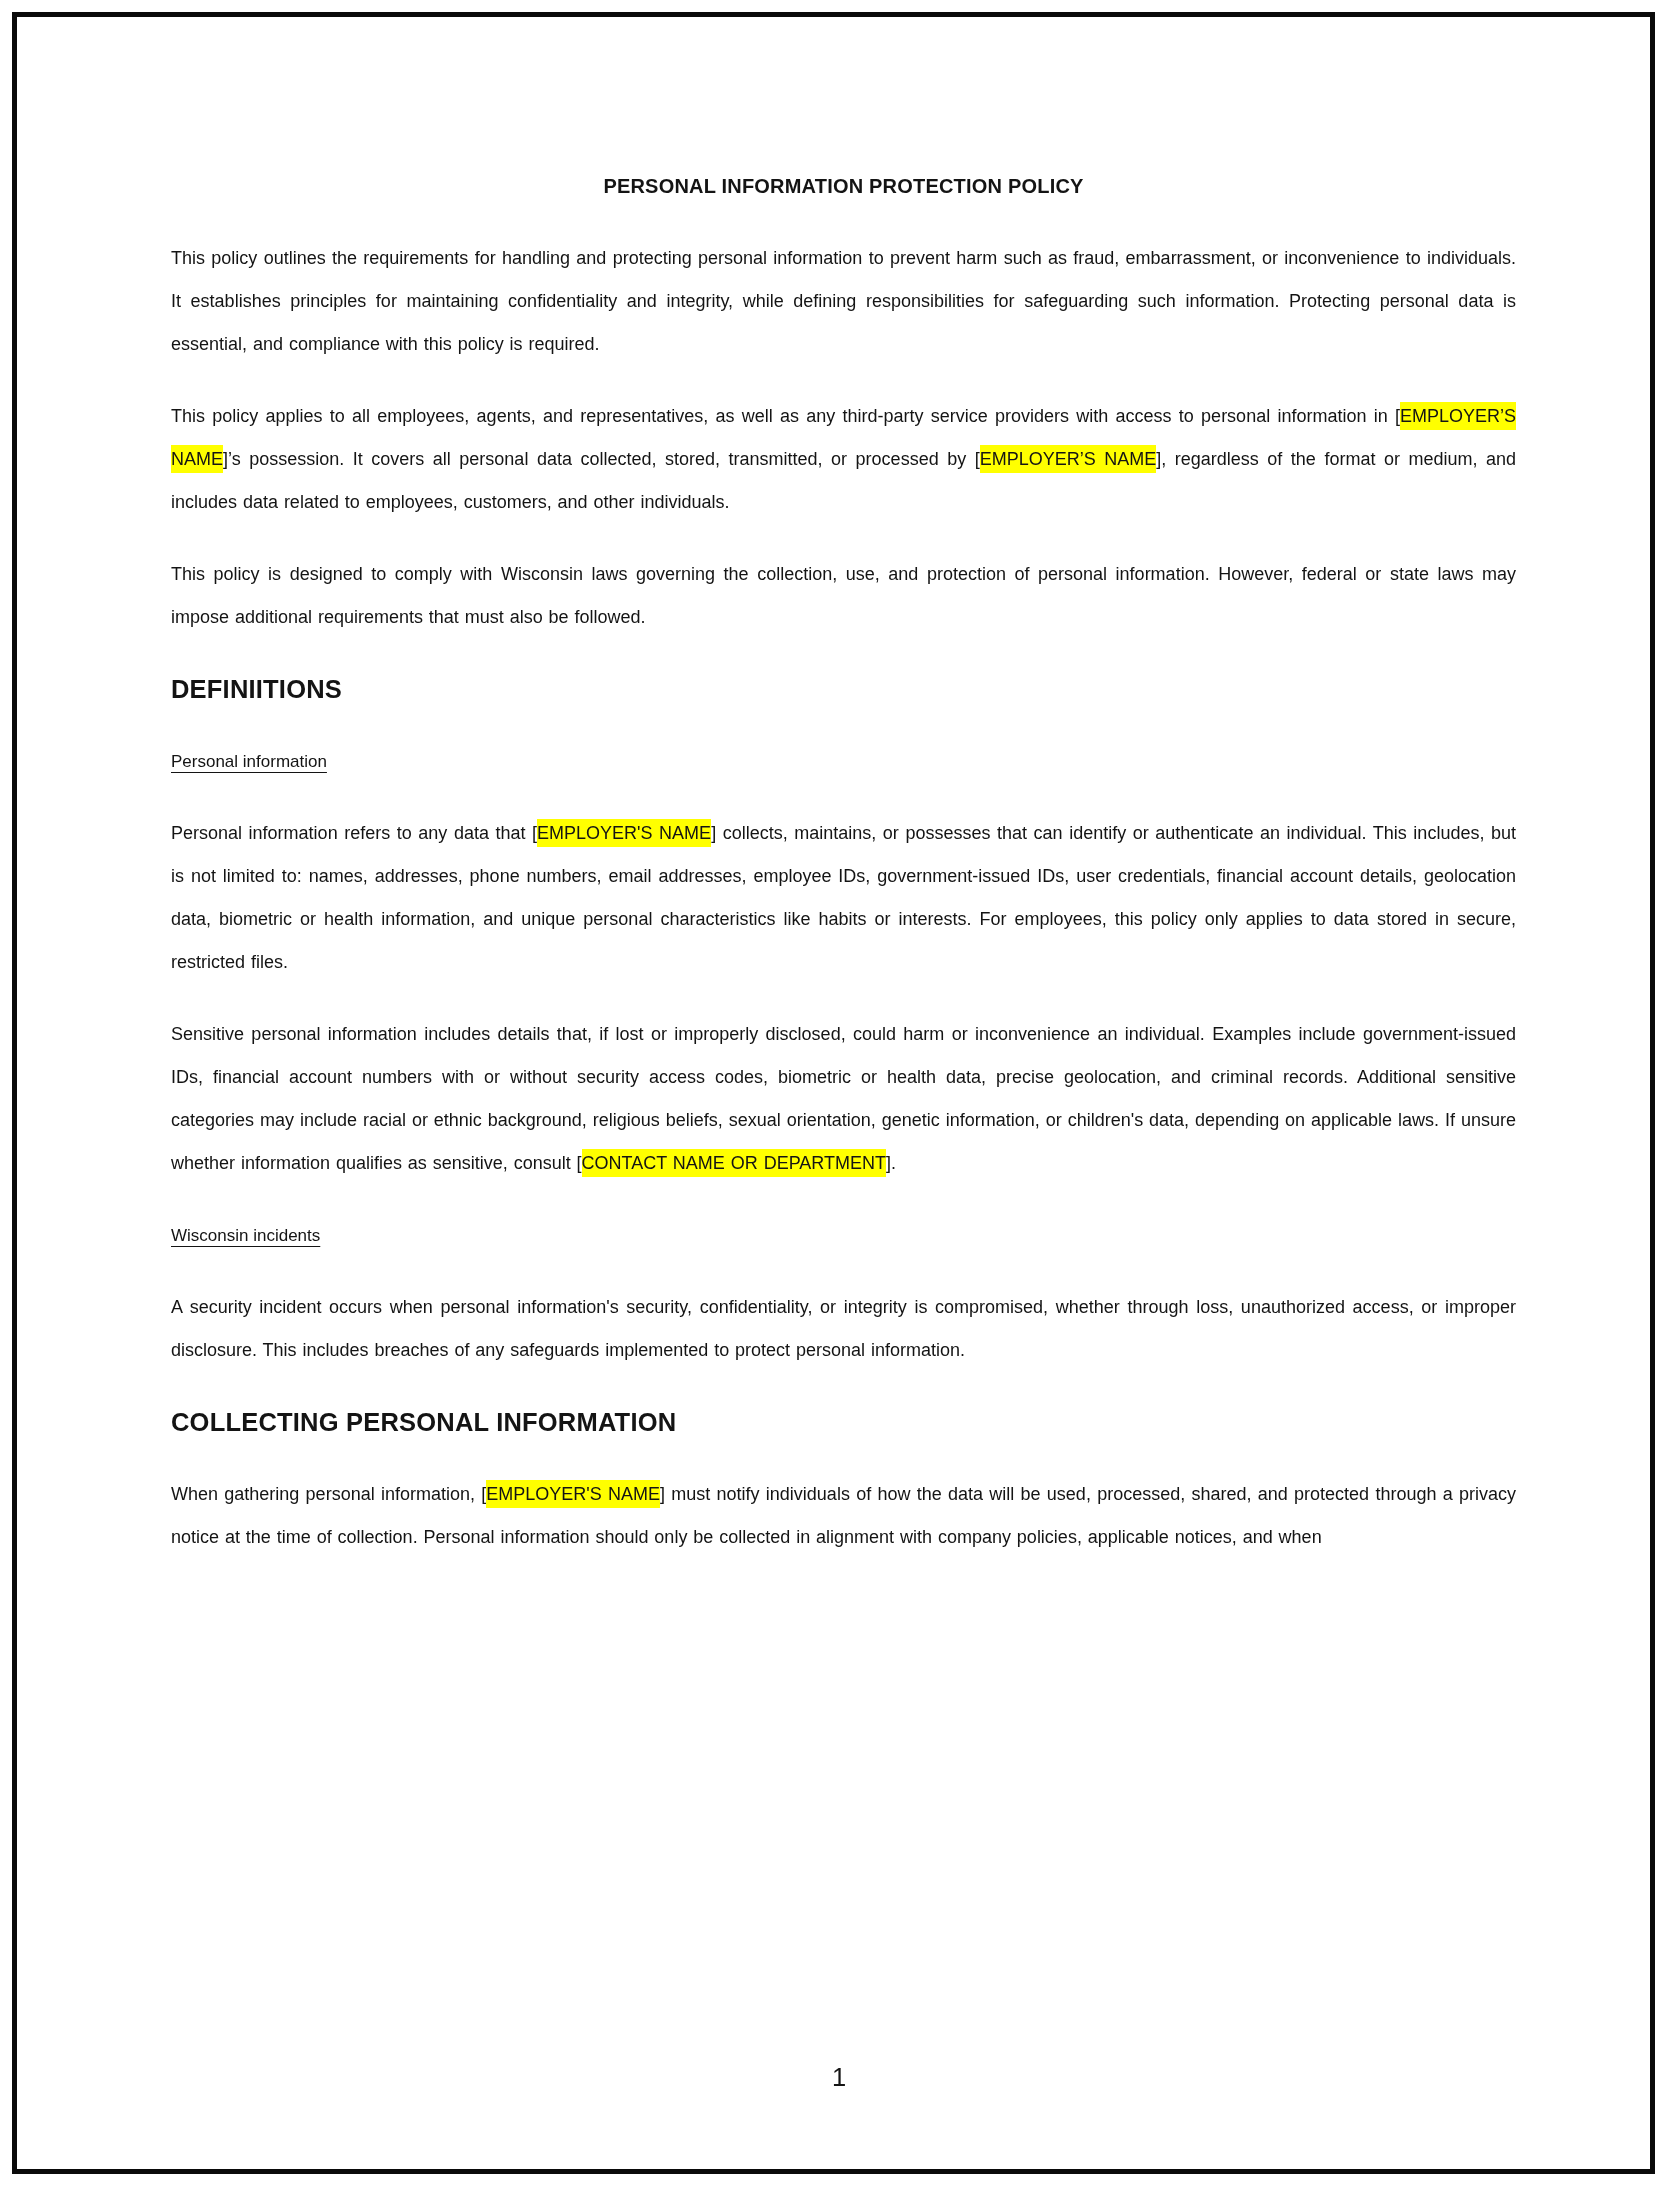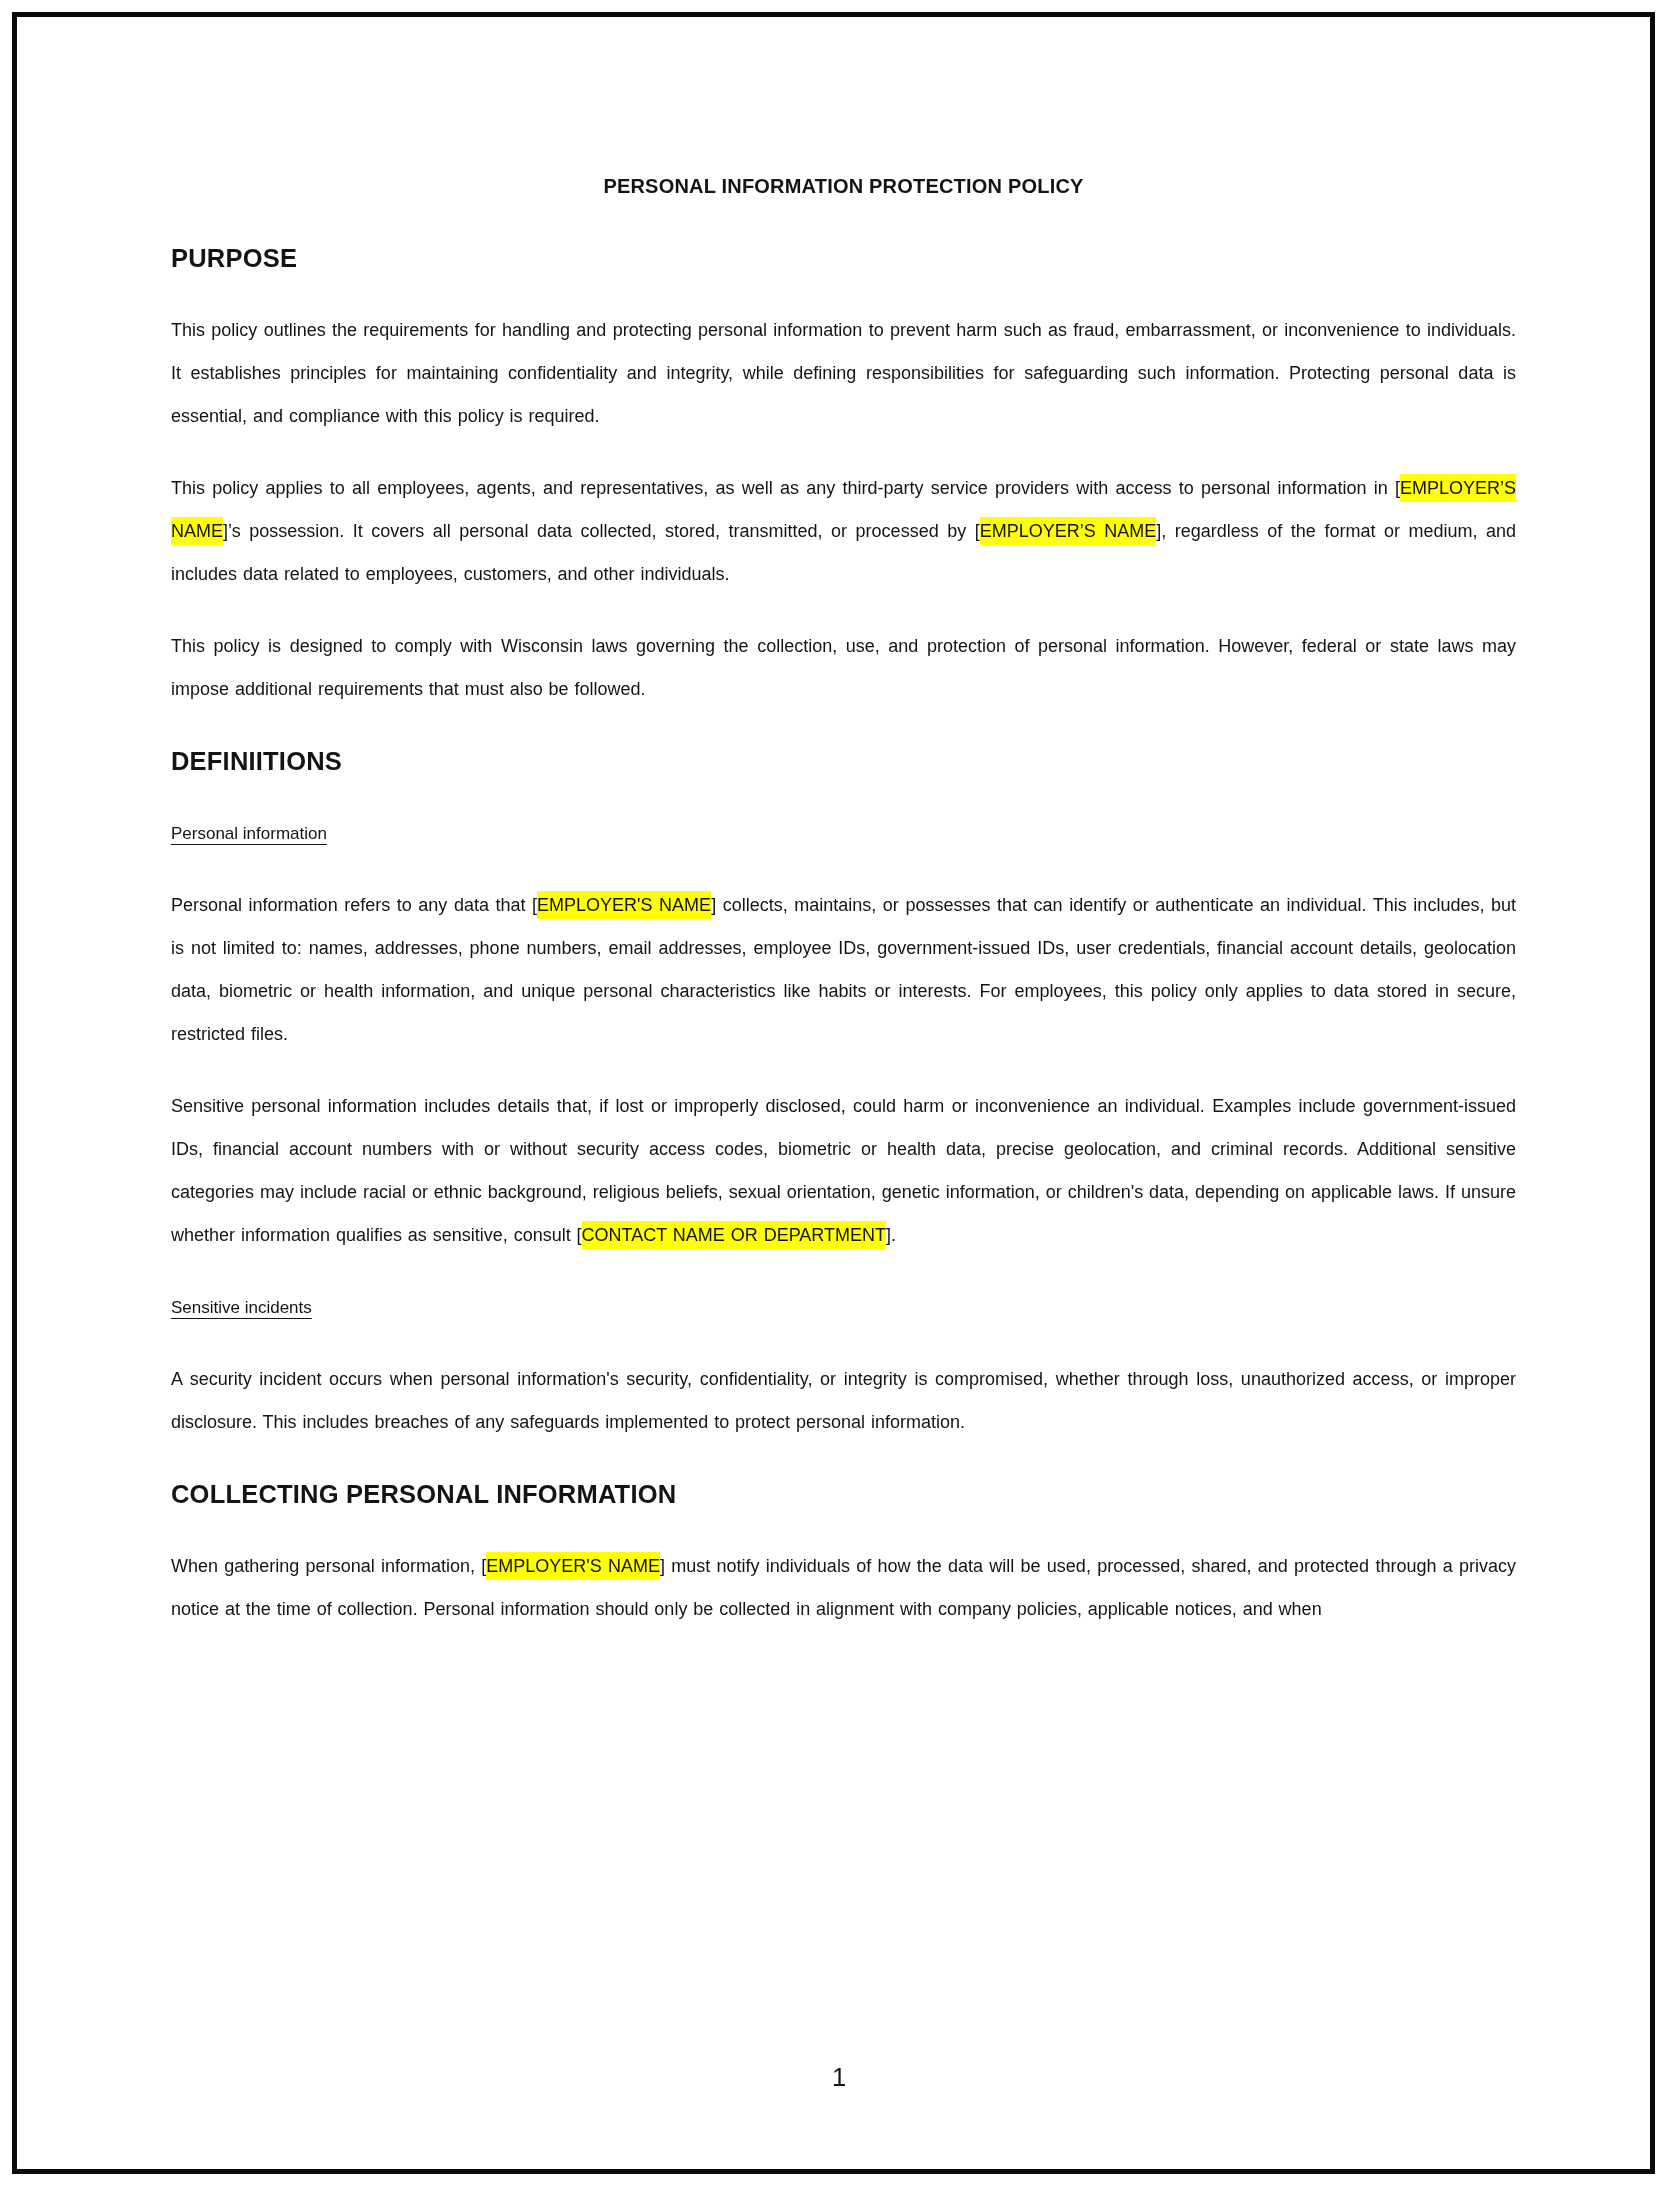--- a/index.html
+++ b/index.html
@@ -76,29 +76,28 @@
   }
 </style>
 </head>
 <body style="color: rgb(20, 20, 20);">
 
 <div class="page-frame"></div>
 
 <div class="content">
   <h1 class="doc-title">PERSONAL INFORMATION PROTECTION POLICY</h1>
   <div>
-      <h2 class="heading">PURPOSE</h2>
       <p class="para"><span>This policy outlines the requirements for handling and protecting personal information to prevent harm such as fraud, embarrassment, or inconvenience to individuals. It establishes principles for maintaining confidentiality and integrity, while defining responsibilities for safeguarding such information. Protecting personal data is essential, and compliance with this policy is required.</span></p>
       <p class="para"><span>This policy applies to all employees, agents, and representatives, as well as any third-party service providers with access to personal information in [</span><span class="hl">EMPLOYER’S NAME</span><span>]’s possession. It covers all personal data collected, stored, transmitted, or processed by [</span><span class="hl">EMPLOYER’S NAME</span><span>], regardless of the format or medium, and includes data related to employees, customers, and other individuals.</span></p>
       <p class="para"><span>This policy is designed to comply with Wisconsin laws governing the collection, use, and protection of personal information. However, federal or state laws may impose additional requirements that must also be followed.</span></p>
       <h2 class="heading">DEFINIITIONS</h2>
       <h3 class="subheading">Personal information</h3>
       <p class="para"><span>Personal information refers to any data that [</span><span class="hl">EMPLOYER'S NAME</span><span>] collects, maintains, or possesses that can identify or authenticate an individual. This includes, but is not limited to: names, addresses, phone numbers, email addresses, employee IDs, government-issued IDs, user credentials, financial account details, geolocation data, biometric or health information, and unique personal characteristics like habits or interests. For employees, this policy only applies to data stored in secure, restricted files.</span></p>
       <p class="para"><span>Sensitive personal information includes details that, if lost or improperly disclosed, could harm or inconvenience an individual. Examples include government-issued IDs, financial account numbers with or without security access codes, biometric or health data, precise geolocation, and criminal records. Additional sensitive categories may include racial or ethnic background, religious beliefs, sexual orientation, genetic information, or children's data, depending on applicable laws. If unsure whether information qualifies as sensitive, consult [</span><span class="hl">CONTACT NAME OR DEPARTMENT</span><span>].</span></p>
-      <h3 class="subheading">Sensitive incidents</h3>
+      <h3 class="subheading">Wisconsin incidents</h3>
       <p class="para"><span>A security incident occurs when personal information's security, confidentiality, or integrity is compromised, whether through loss, unauthorized access, or improper disclosure. This includes breaches of any safeguards implemented to protect personal information.</span></p>
       <h2 class="heading">COLLECTING PERSONAL INFORMATION</h2>
       <p class="para"><span>When gathering personal information, [</span><span class="hl">EMPLOYER'S NAME</span><span>] must notify individuals of how the data will be used, processed, shared, and protected through a privacy notice at the time of collection. Personal information should only be collected in alignment with company policies, applicable notices, and when</span></p>
     </div>
 </div>
 
 <div class="page-number">1</div>
 
 
 </body></html>

